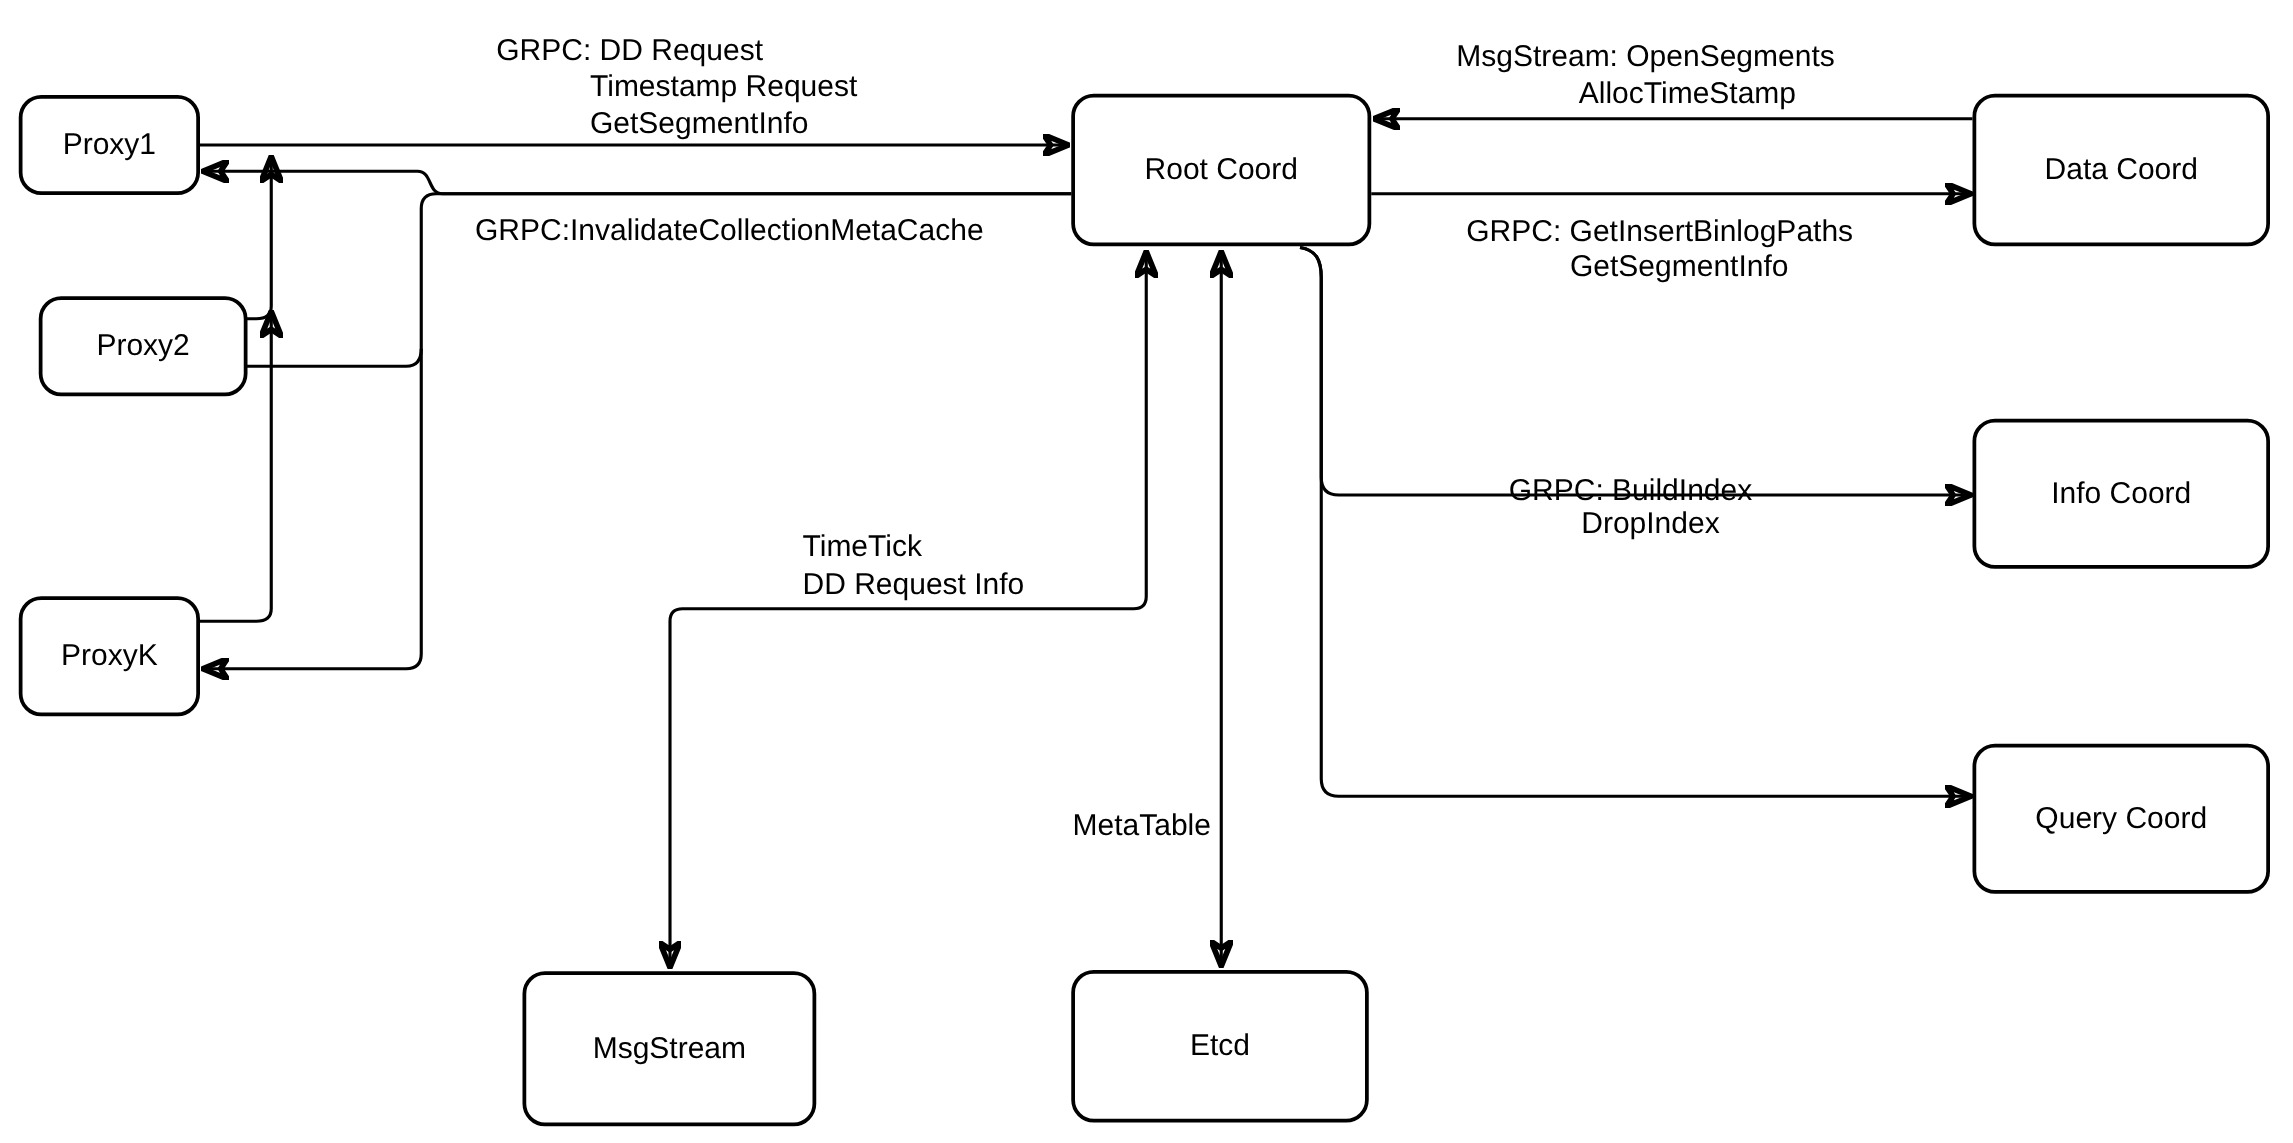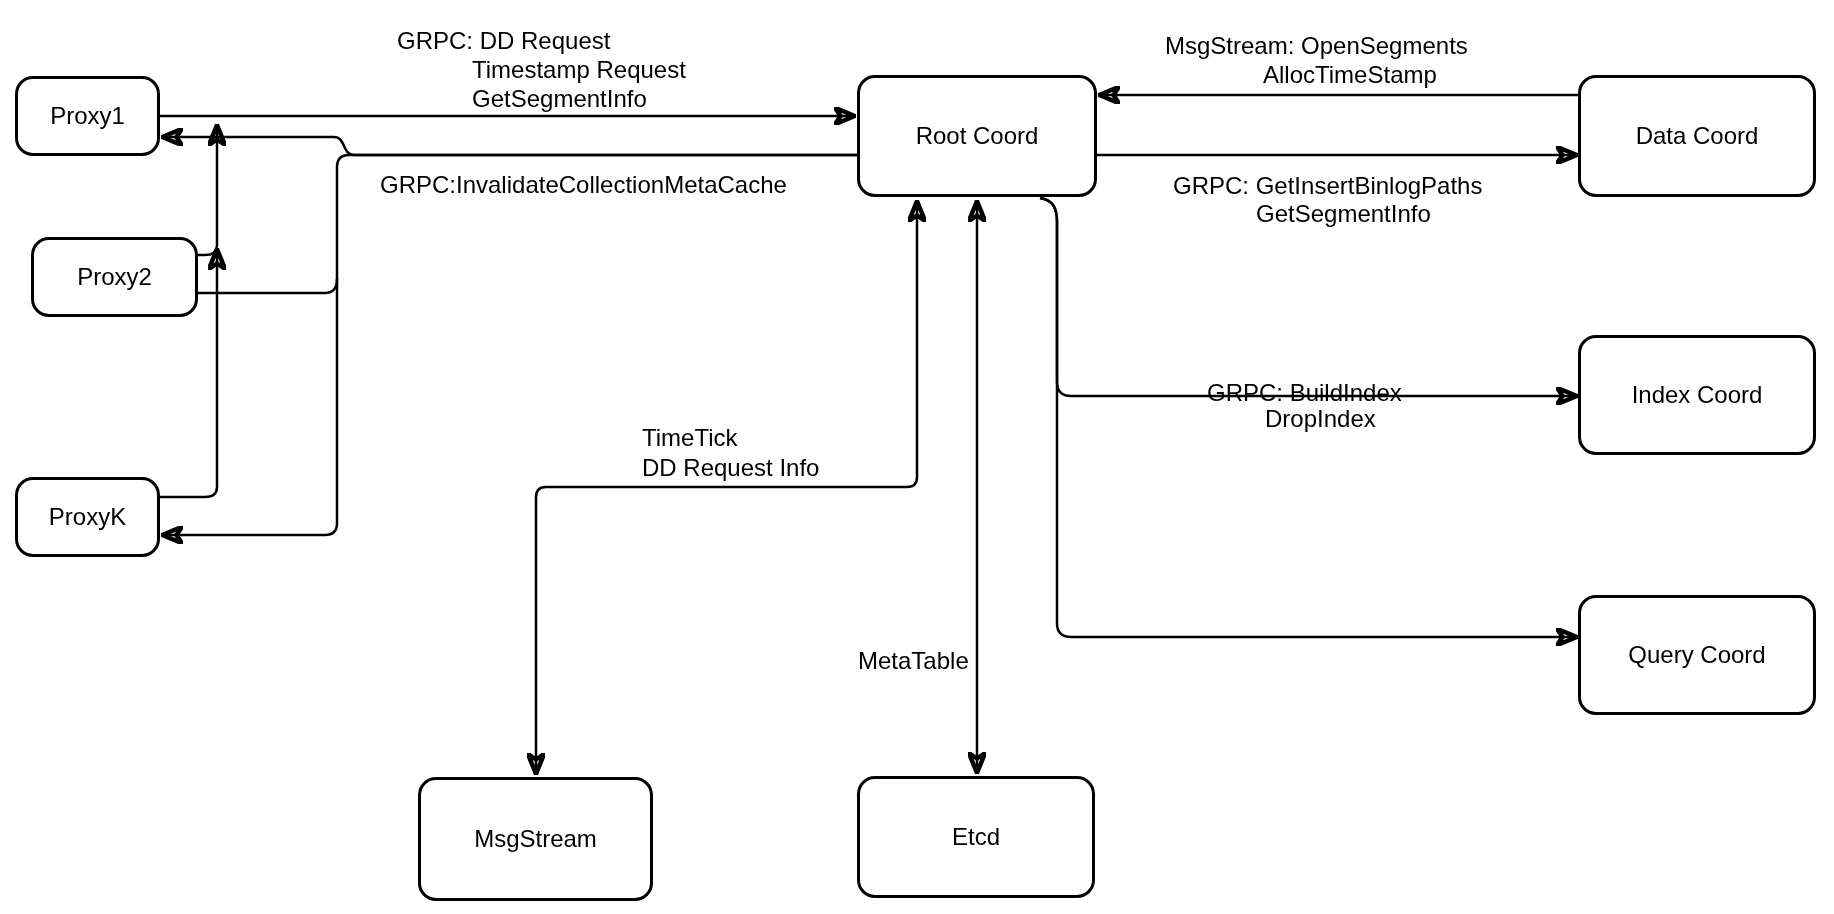--- a/index.html
+++ b/index.html
@@ -10,21 +10,21 @@
   }
   .edges{position:absolute;left:0;top:0;width:1834px;height:914px;}
   .edges path{stroke:#000;stroke-width:2.5;fill:none;stroke-linejoin:round;}
   .node{
     position:absolute;box-sizing:border-box;border:3px solid #000;border-radius:18px;
     background:#fff;display:flex;align-items:center;justify-content:center;
     font-size:24px;white-space:nowrap;
   }
   .n-proxy1{left:15px;top:76px;width:145px;height:80px;}
   .n-proxy2{left:31px;top:237px;width:167px;height:80px;}
-  .n-proxyk{left:15px;top:477px;width:145px;height:80px;}
+  .n-proxyk{left:15px;top:477px;width:145px;height:96px;}
   .n-root{left:857px;top:75px;width:240px;height:122px;}
   .n-data{left:1578px;top:75px;width:238px;height:122px;}
   .n-index{left:1578px;top:335px;width:238px;height:120px;}
   .n-query{left:1578px;top:595px;width:238px;height:120px;}
   .n-msgstream{left:418px;top:777px;width:235px;height:124px;}
   .n-etcd{left:857px;top:776px;width:238px;height:122px;}
   .lbl{position:absolute;font-size:24px;line-height:29px;white-space:nowrap;}
   .lbl div{display:block;}
   .l-proxy-root{left:397px;top:26px;}
   .l-proxy-root .i2{margin-left:75px;}
@@ -75,21 +75,21 @@
   <div class="node n-proxyk">
     <span>ProxyK</span>
   </div>
   <div class="node n-root">
     <span>Root Coord</span>
   </div>
   <div class="node n-data">
     <span>Data Coord</span>
   </div>
   <div class="node n-index">
-    <span>Index Coord</span>
+    <span>Info Coord</span>
   </div>
   <div class="node n-query">
     <span>Query Coord</span>
   </div>
   <div class="node n-msgstream">
     <span>MsgStream</span>
   </div>
   <div class="node n-etcd">
     <span>Etcd</span>
   </div>

